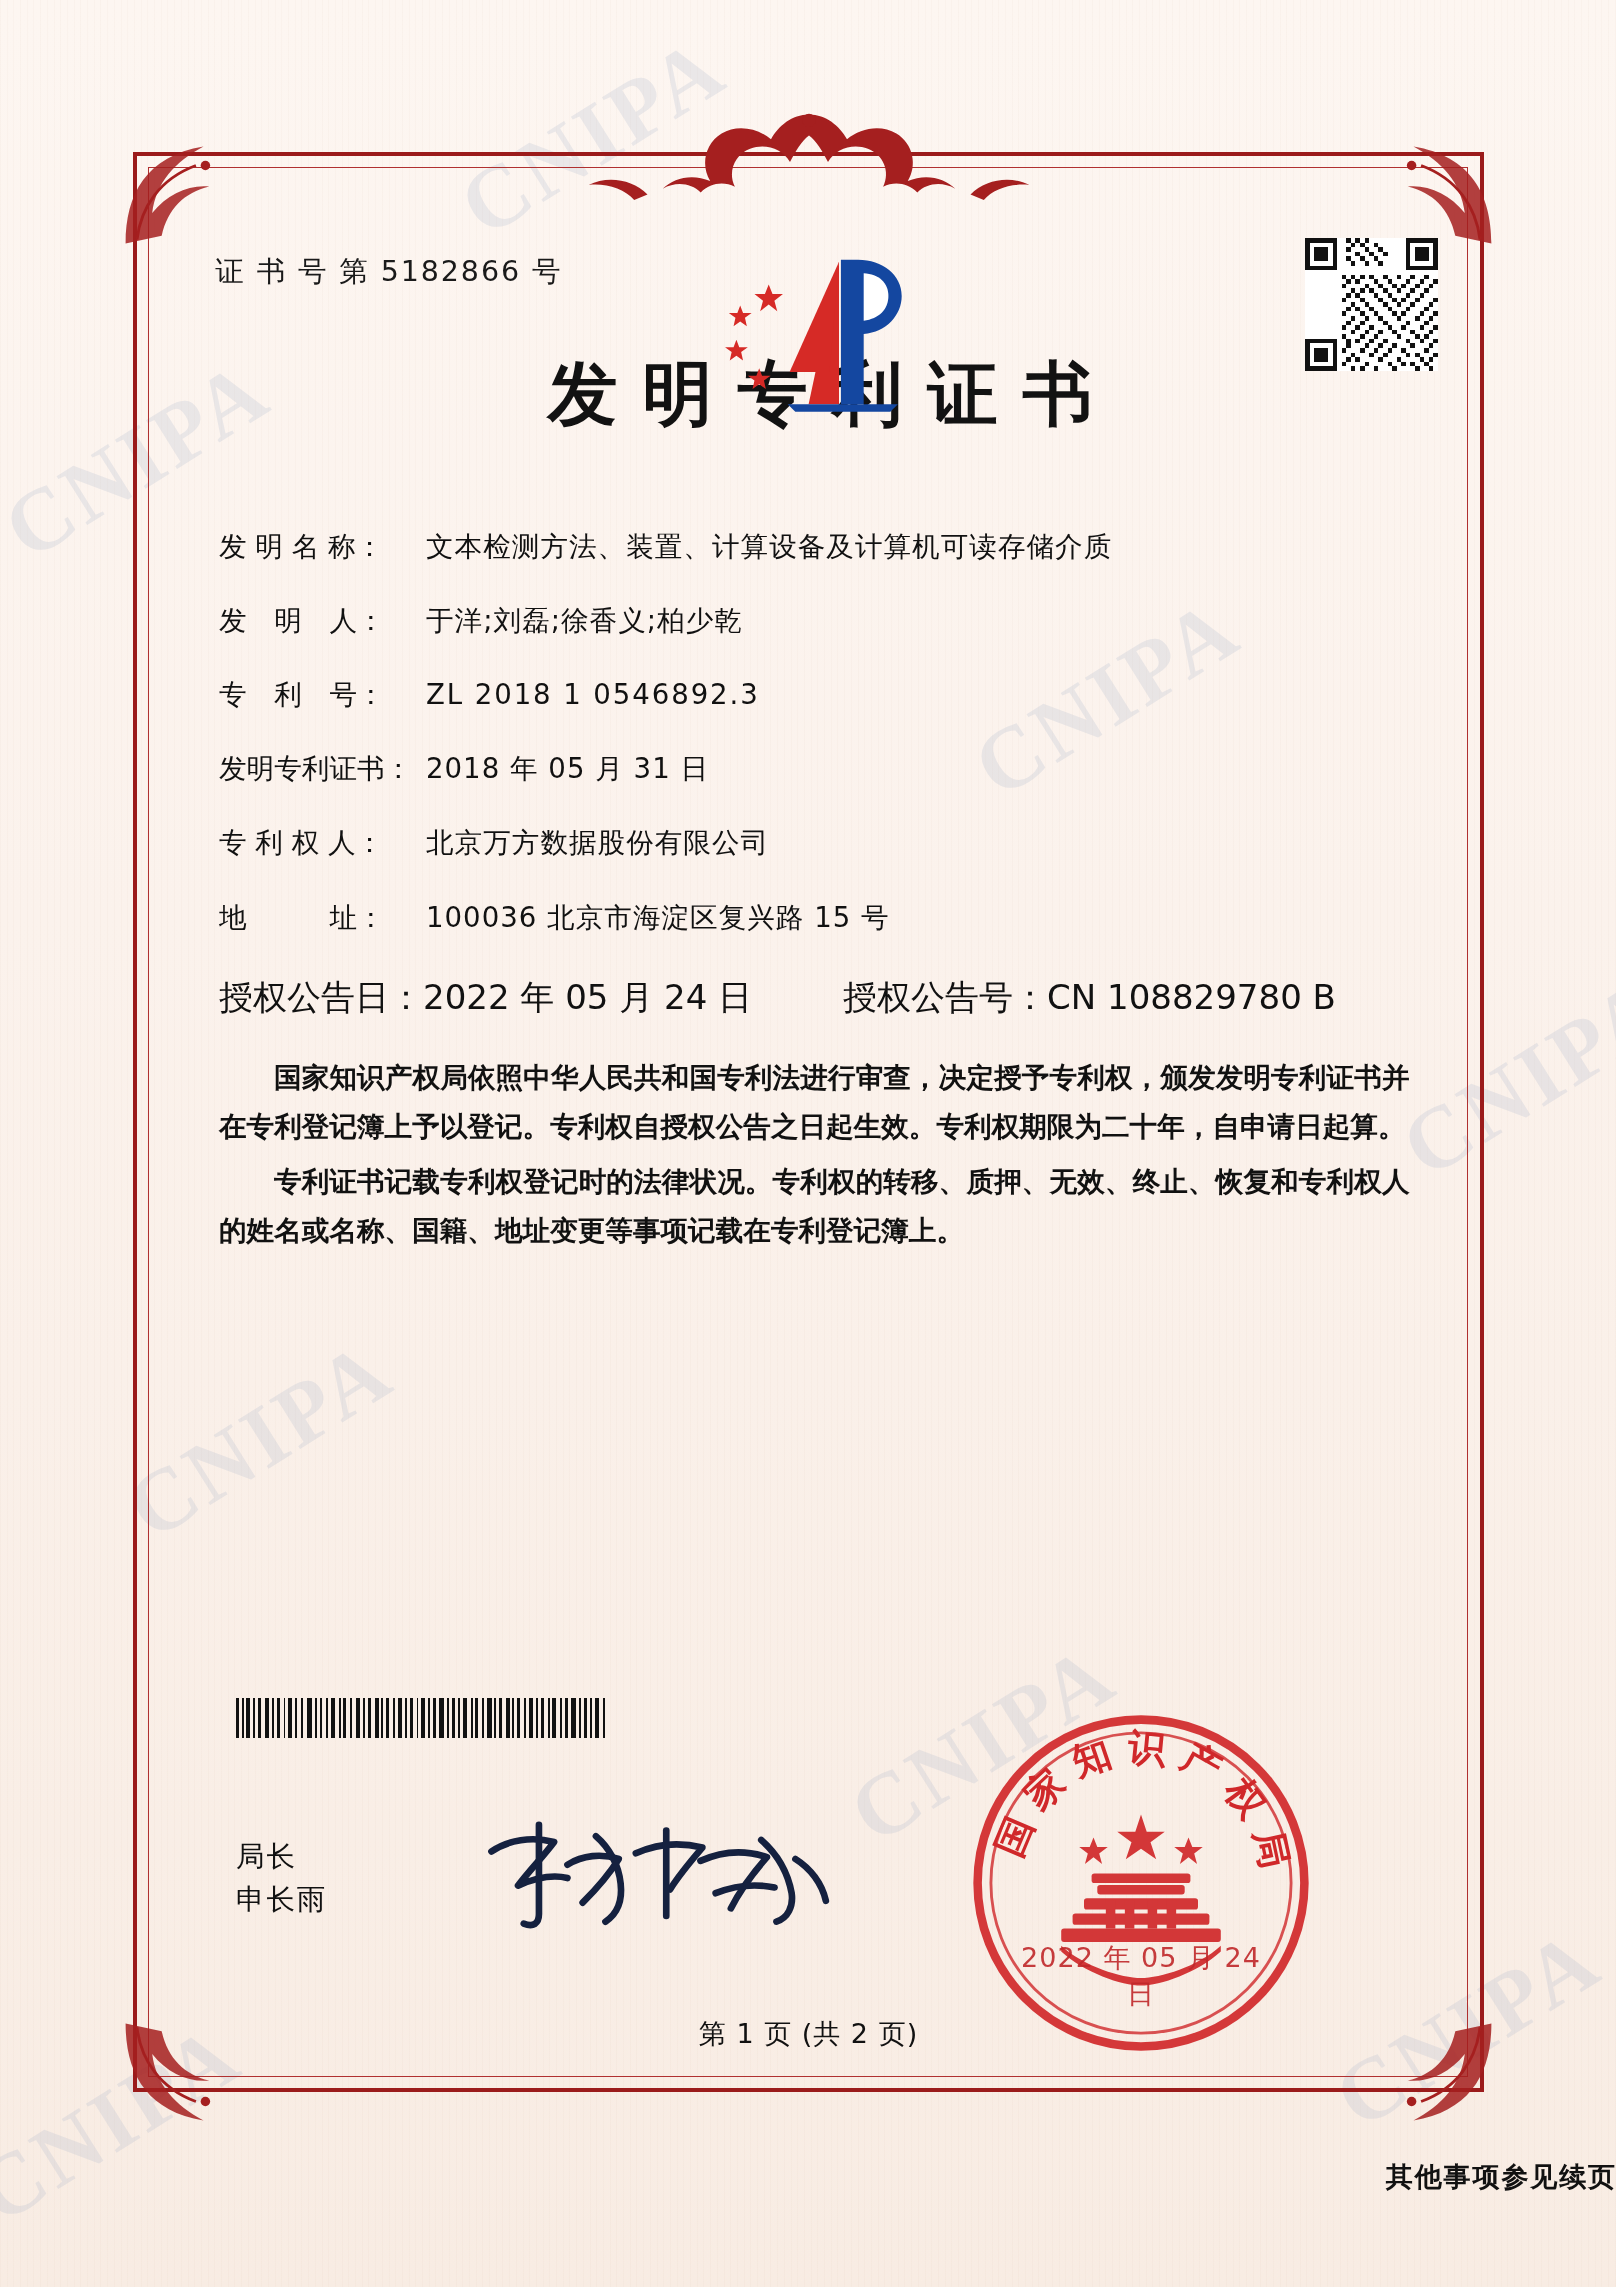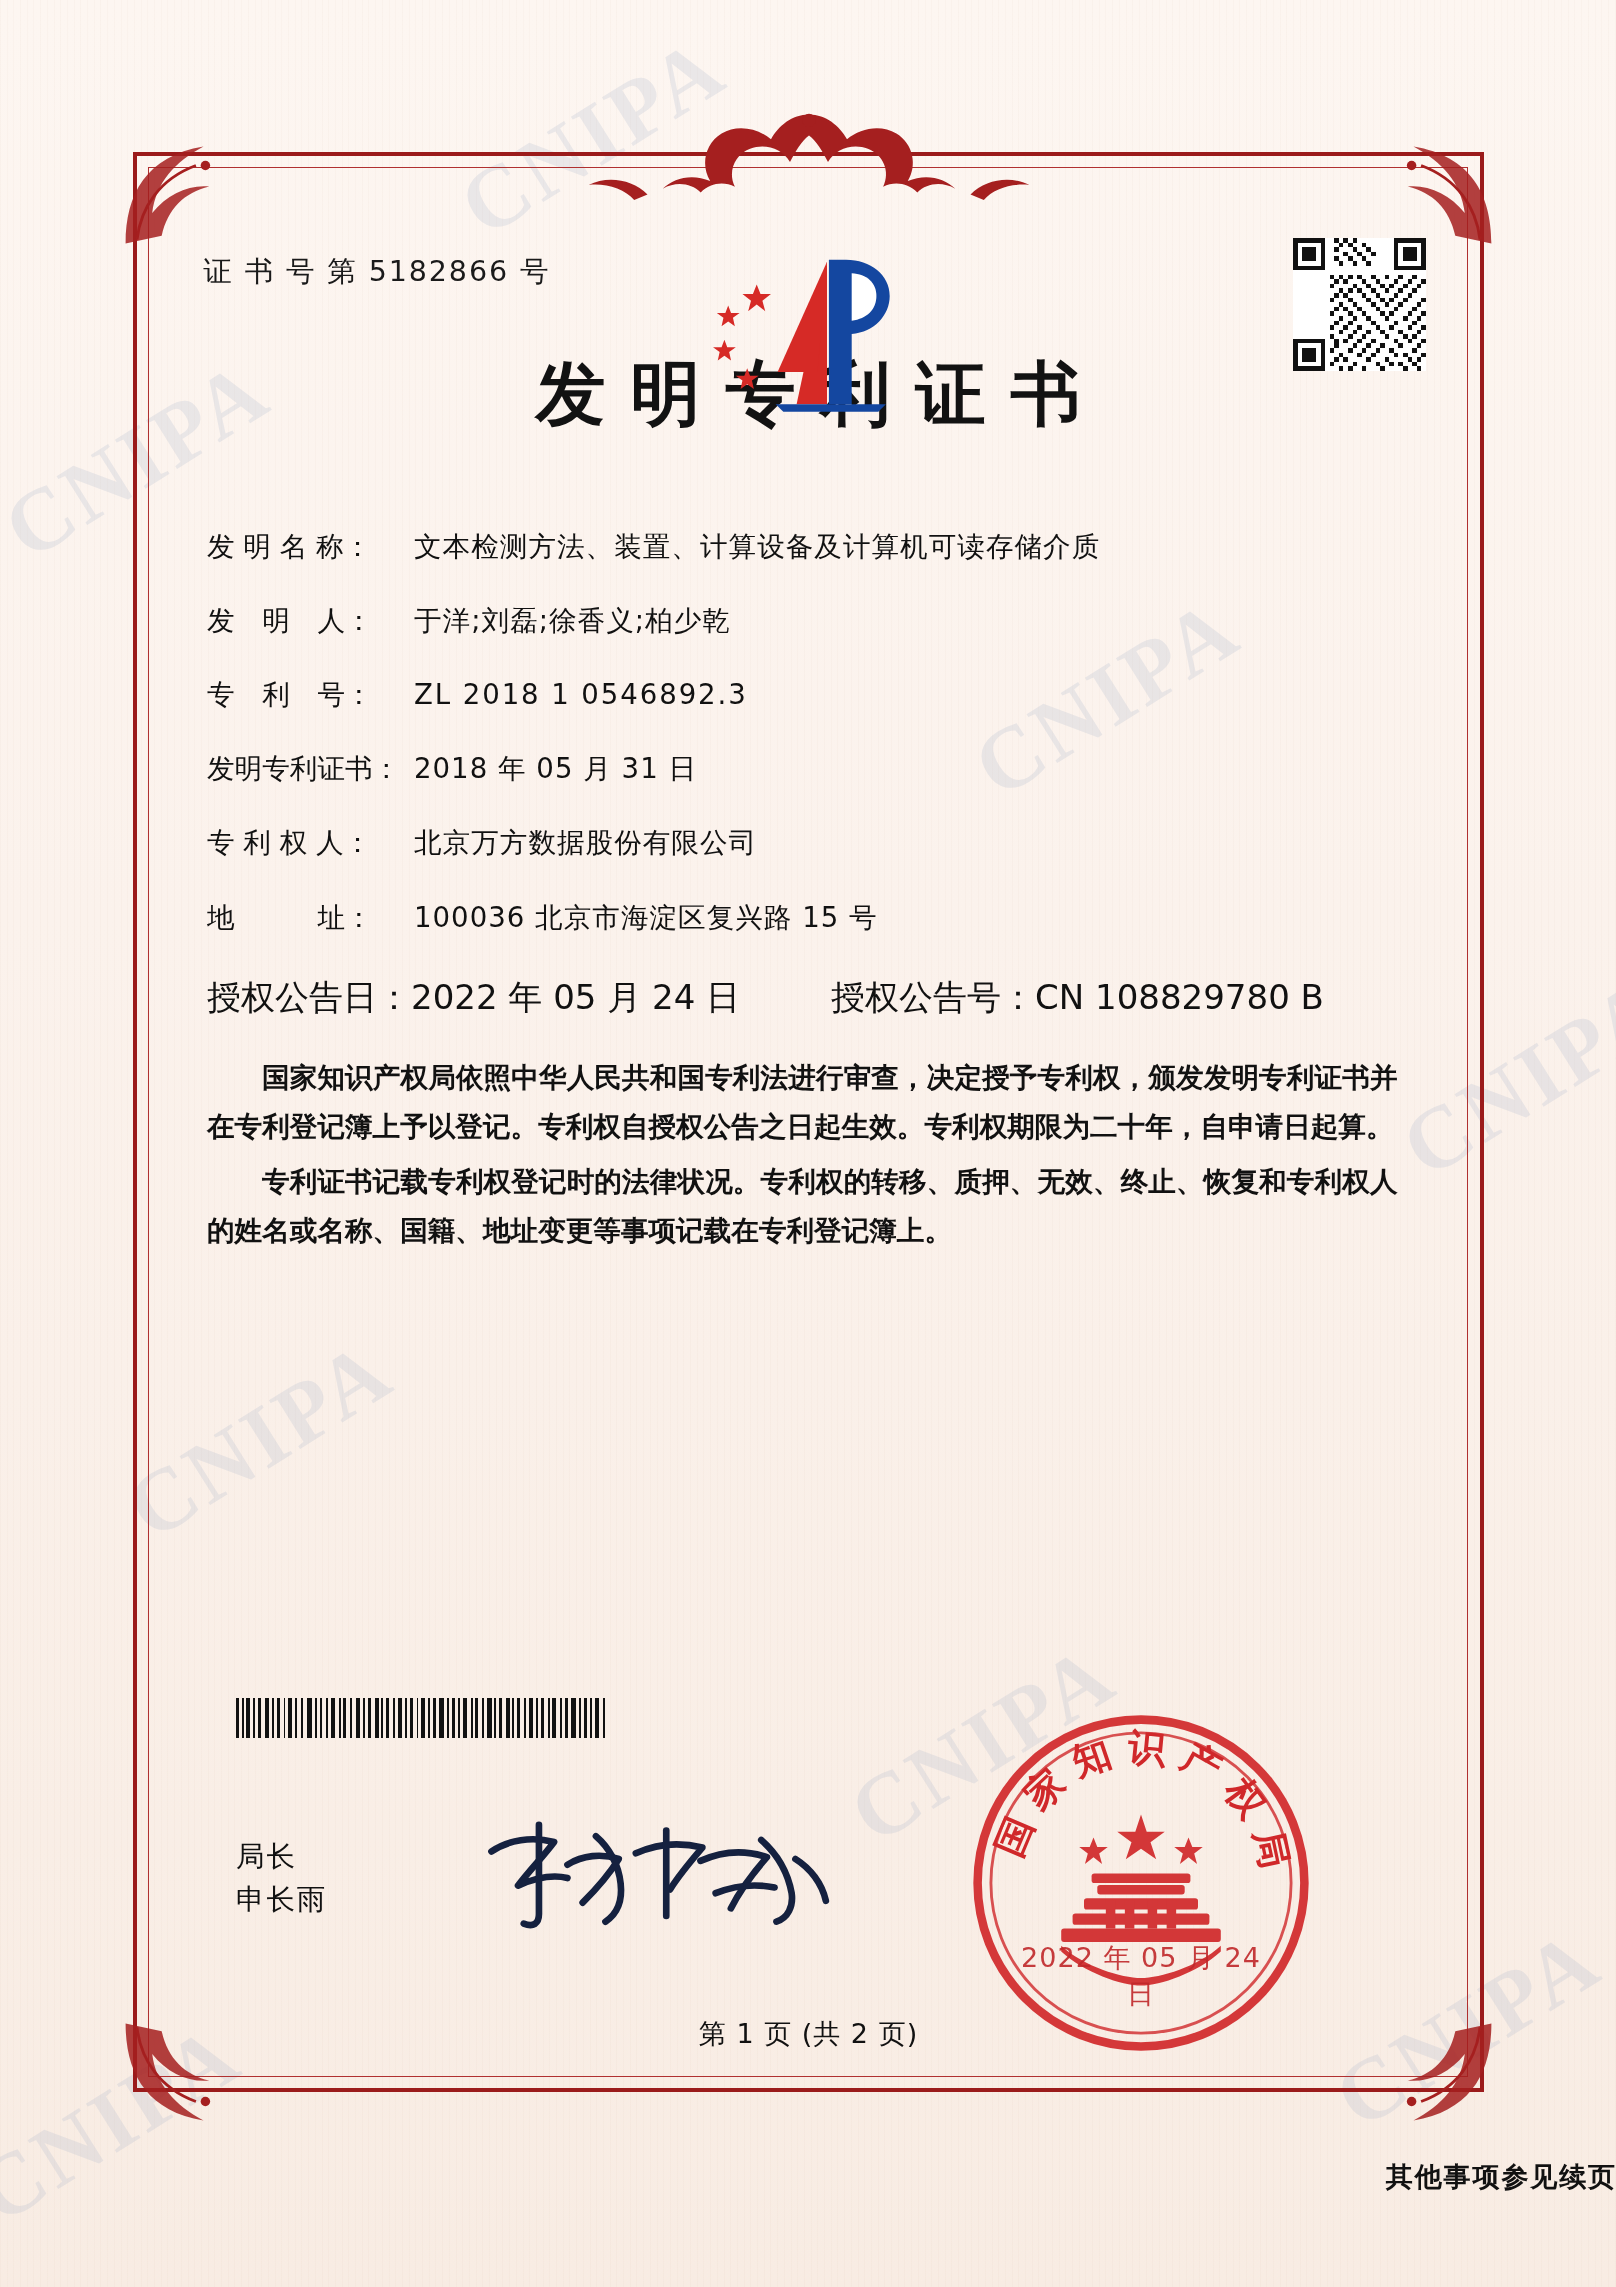--- a/index.html
+++ b/index.html
@@ -88,21 +88,21 @@
     top: 107px;
     width: 552px;
     height: 95px;
     color: #a51f1f;
   }
   .top-ornament svg { width: 100%; height: 100%; display: block; }
 
   
   .content {
     position: absolute;
-    left: 190px;
+    left: 202px;
     top: 219px;
     width: 1236px;
   }
   .cert-no {
     font-family: "DejaVu Sans", "Liberation Sans", sans-serif;
     font-size: 28.5px;
     color: #1a1a1a;
     letter-spacing: 1.9px;
     padding-left: 13.3px;
     padding-top: 34px;

